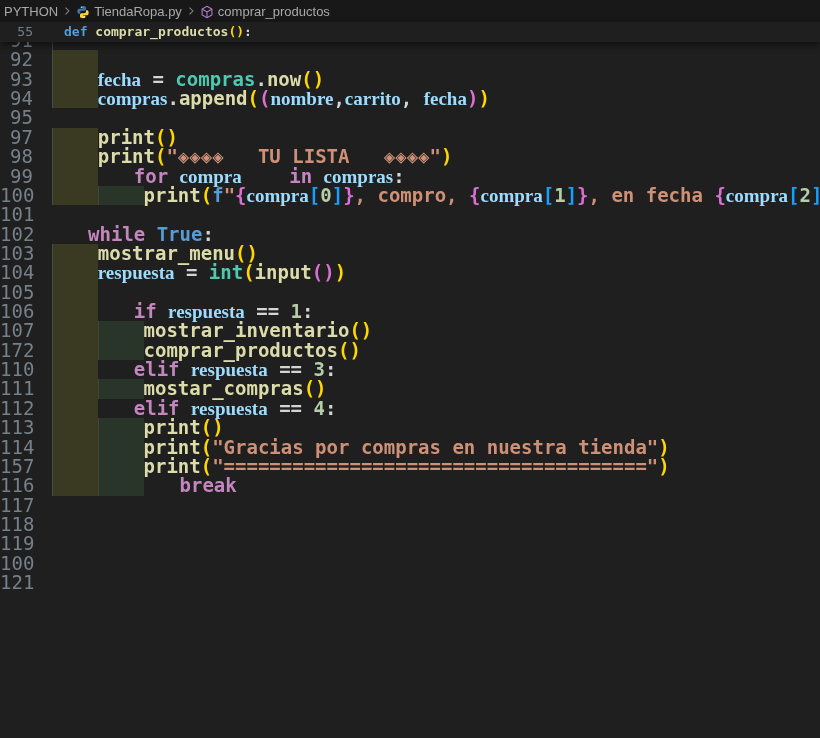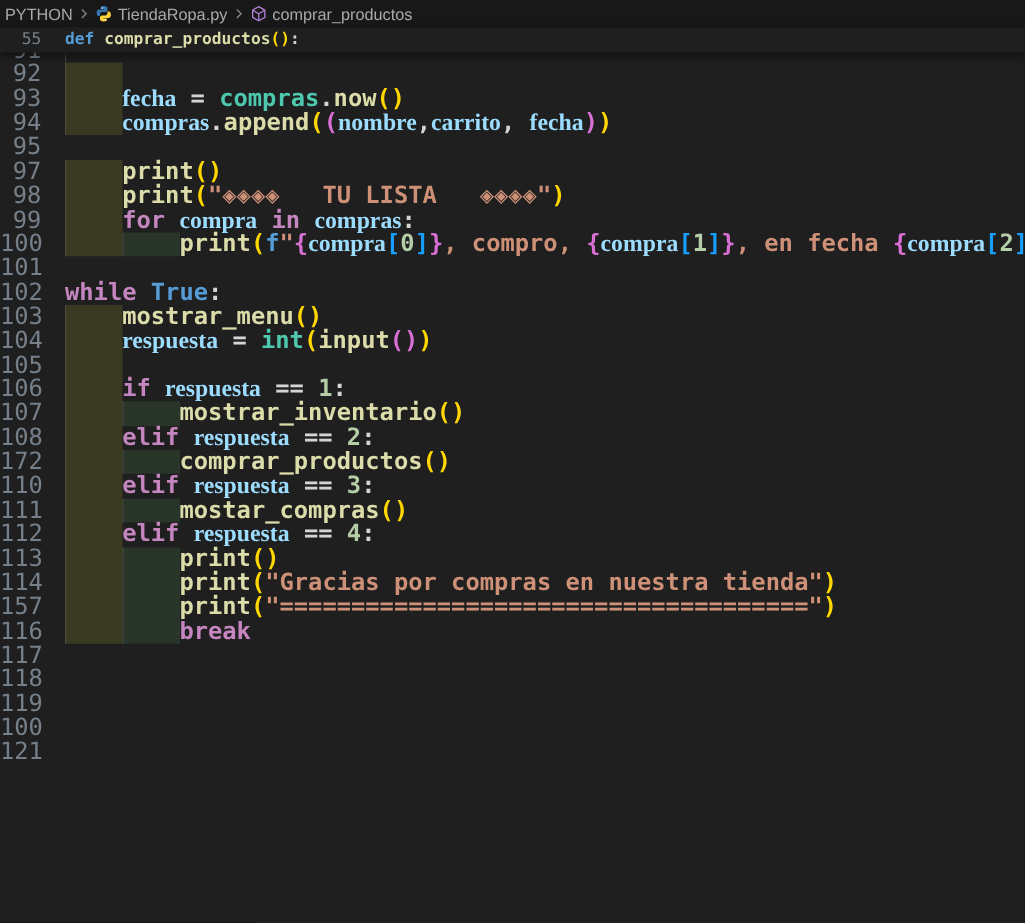--- a/index.html
+++ b/index.html
@@ -8,51 +8,51 @@
     background:var(--c-bg);
     font-family:"DejaVu Sans Mono","Liberation Mono",monospace;
   }
   
   .breadcrumb{
     height:22px;display:flex;align-items:center;
     background:var(--c-breadcrumbBg);color:var(--c-crumb);
     font-family:"Liberation Sans","DejaVu Sans",sans-serif;
     font-size:13px;padding-left:4px;white-space:nowrap;
   }
-  .crumb{display:flex;align-items:flex-start;gap:4px;cursor:pointer;}
+  .crumb{display:flex;align-items:flex-end;gap:4px;cursor:pointer;}
   .crumb-sep{margin:0 3px;display:flex;align-items:center;}
   .crumb-sep svg{display:block;}
   .crumb svg{display:block;}
   
   .sticky{
     position:absolute;top:22px;left:0;right:0;height:20px;
     background:var(--c-bg);z-index:5;display:flex;align-items:center;
     box-shadow:0 3px 7px rgba(0,0,0,0.5);
-    font-size:13px;font-weight:600;line-height:20px;
+    font-size:13px;font-weight:600;line-height:20px;gap:12px;
   }
   
   .code-lines{
     position:absolute;top:42px;left:0;right:0;bottom:0;overflow:hidden;
     font-size:19px;font-weight:600;
   }
   .code-lines .line:first-child{margin-top:-11px;}
   .line{display:flex;height:19.37px;line-height:19.37px;}
   .ln{
     width:52px;flex-shrink:0;box-sizing:border-box;text-align:right;
     padding-right:19px;color:var(--c-gutter);font-weight:400;
     user-select:none;
   }
   .code{position:relative;flex:1;white-space:pre;color:var(--c-op);}
   .tint{position:absolute;top:0;bottom:0;width:4ch;box-sizing:border-box;
         border-left:1px solid rgba(140,140,140,0.22);}
   .tint.t1{left:0;background:var(--c-tint1);}
   .tint.t2{left:4ch;background:var(--c-tint2);}
   .guide{position:absolute;top:0;bottom:0;left:0;width:1px;background:var(--c-guide);}
   .tok{position:relative;z-index:1;}
-  .tk-kw{color:var(--c-kw);}   .tk-ctrl{color:var(--c-ctrl);}
+  .tk-kw{color:var(--c-kw);}   .tk-ctrl{color:var(--c-ctrl);padding-left:36px;}
   .tk-fn{color:var(--c-fn);}   .tk-var{color:var(--c-var);font-family:Liberation Serif, serif;}
   .tk-cls{color:var(--c-cls);} .tk-str{color:var(--c-str);}
   .tk-num{color:var(--c-num);} .tk-op{color:var(--c-op);}
   .tk-b1{color:var(--c-b1);}   .tk-b2{color:var(--c-b2);}
   .tk-b3{color:var(--c-b3);}   .tk-ws{color:transparent;}
 </style>
 </head>
 <body>
 
 <div class="screen">
@@ -157,24 +157,20 @@
       </div>
       <div class="line">
         <span class="ln">106</span>
         <span class="code"><i class="tint t1"></i><span class="tok tk-ws">    </span><span class="tok tk-ctrl">if </span><span class="tok tk-var">respuesta</span><span class="tok tk-op"> == </span><span class="tok tk-num">1</span><span class="tok tk-op">:</span></span>
       </div>
       <div class="line">
         <span class="ln">107</span>
         <span class="code"><i class="tint t1"></i><i class="tint t2"></i><span class="tok tk-ws">        </span><span class="tok tk-fn">mostrar_inventario</span><span class="tok tk-b1">()</span></span>
       </div>
       <div class="line">
-        <span class="ln">108</span>
-        <span class="code"><i class="tint t1"></i><span class="tok tk-ws">    </span><span class="tok tk-ctrl">elif </span><span class="tok tk-var">respuesta</span><span class="tok tk-op"> == </span><span class="tok tk-num">2</span><span class="tok tk-op">:</span></span>
-      </div>
-      <div class="line">
         <span class="ln">172</span>
         <span class="code"><i class="tint t1"></i><i class="tint t2"></i><span class="tok tk-ws">        </span><span class="tok tk-fn">comprar_productos</span><span class="tok tk-b1">()</span></span>
       </div>
       <div class="line">
         <span class="ln">110</span>
         <span class="code"><i class="tint t1"></i><span class="tok tk-ws">    </span><span class="tok tk-ctrl">elif </span><span class="tok tk-var">respuesta</span><span class="tok tk-op"> == </span><span class="tok tk-num">3</span><span class="tok tk-op">:</span></span>
       </div>
       <div class="line">
         <span class="ln">111</span>
         <span class="code"><i class="tint t1"></i><i class="tint t2"></i><span class="tok tk-ws">        </span><span class="tok tk-fn">mostar_compras</span><span class="tok tk-b1">()</span></span>

